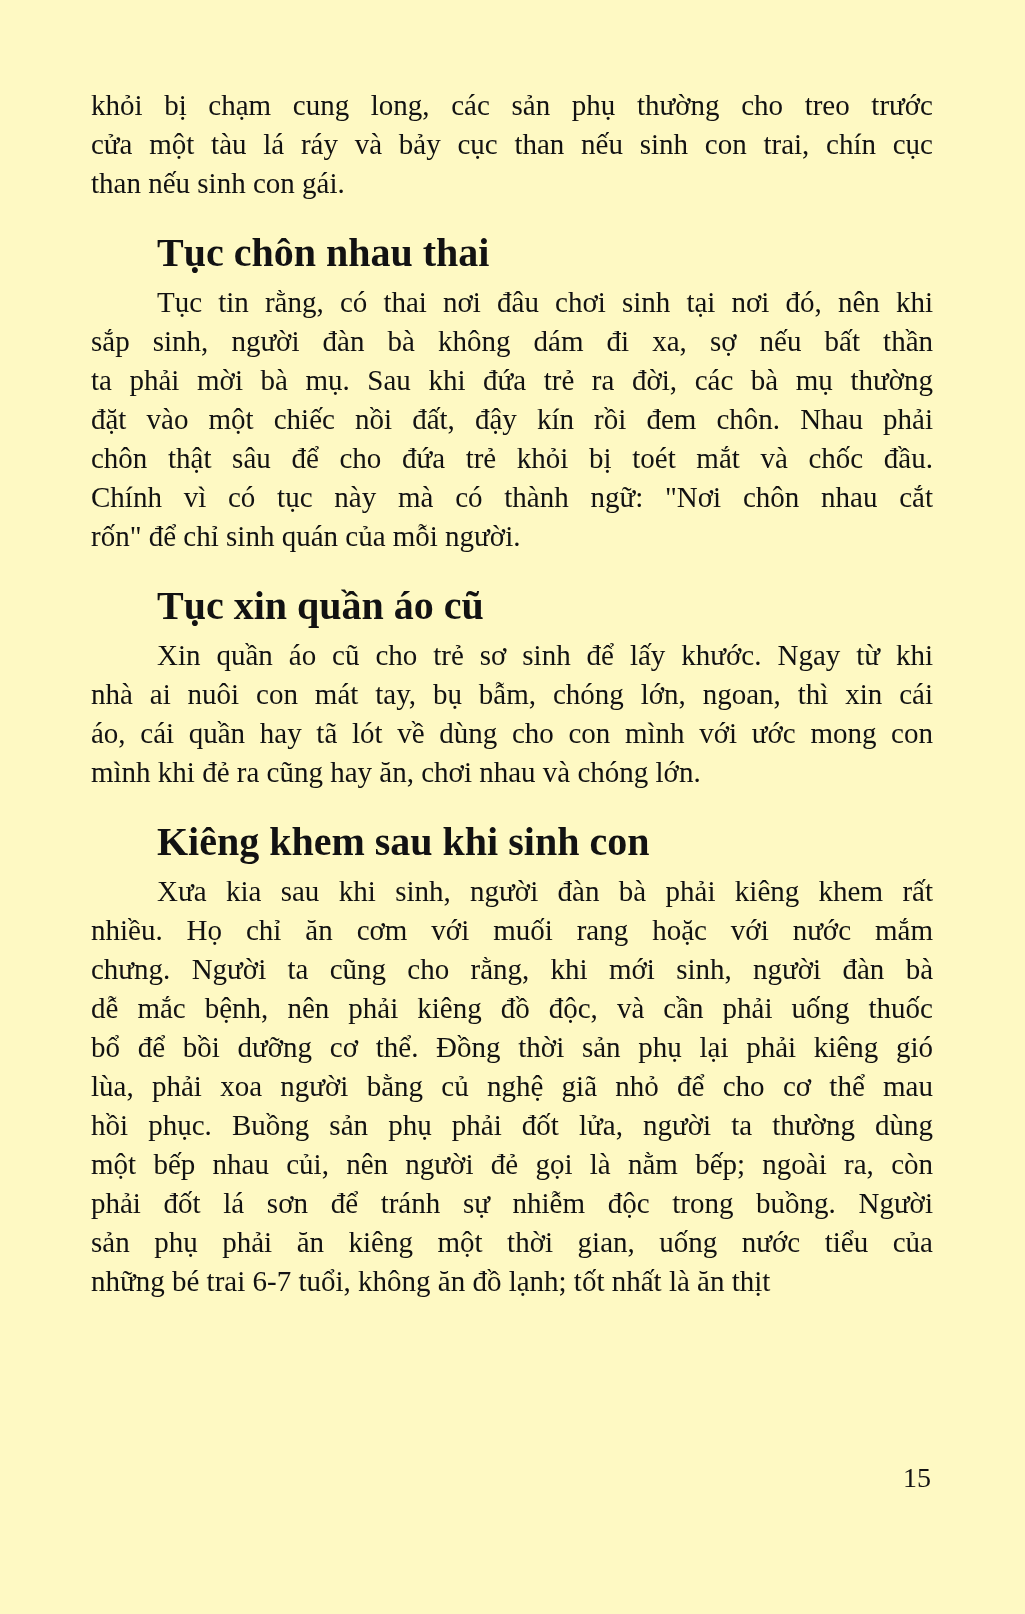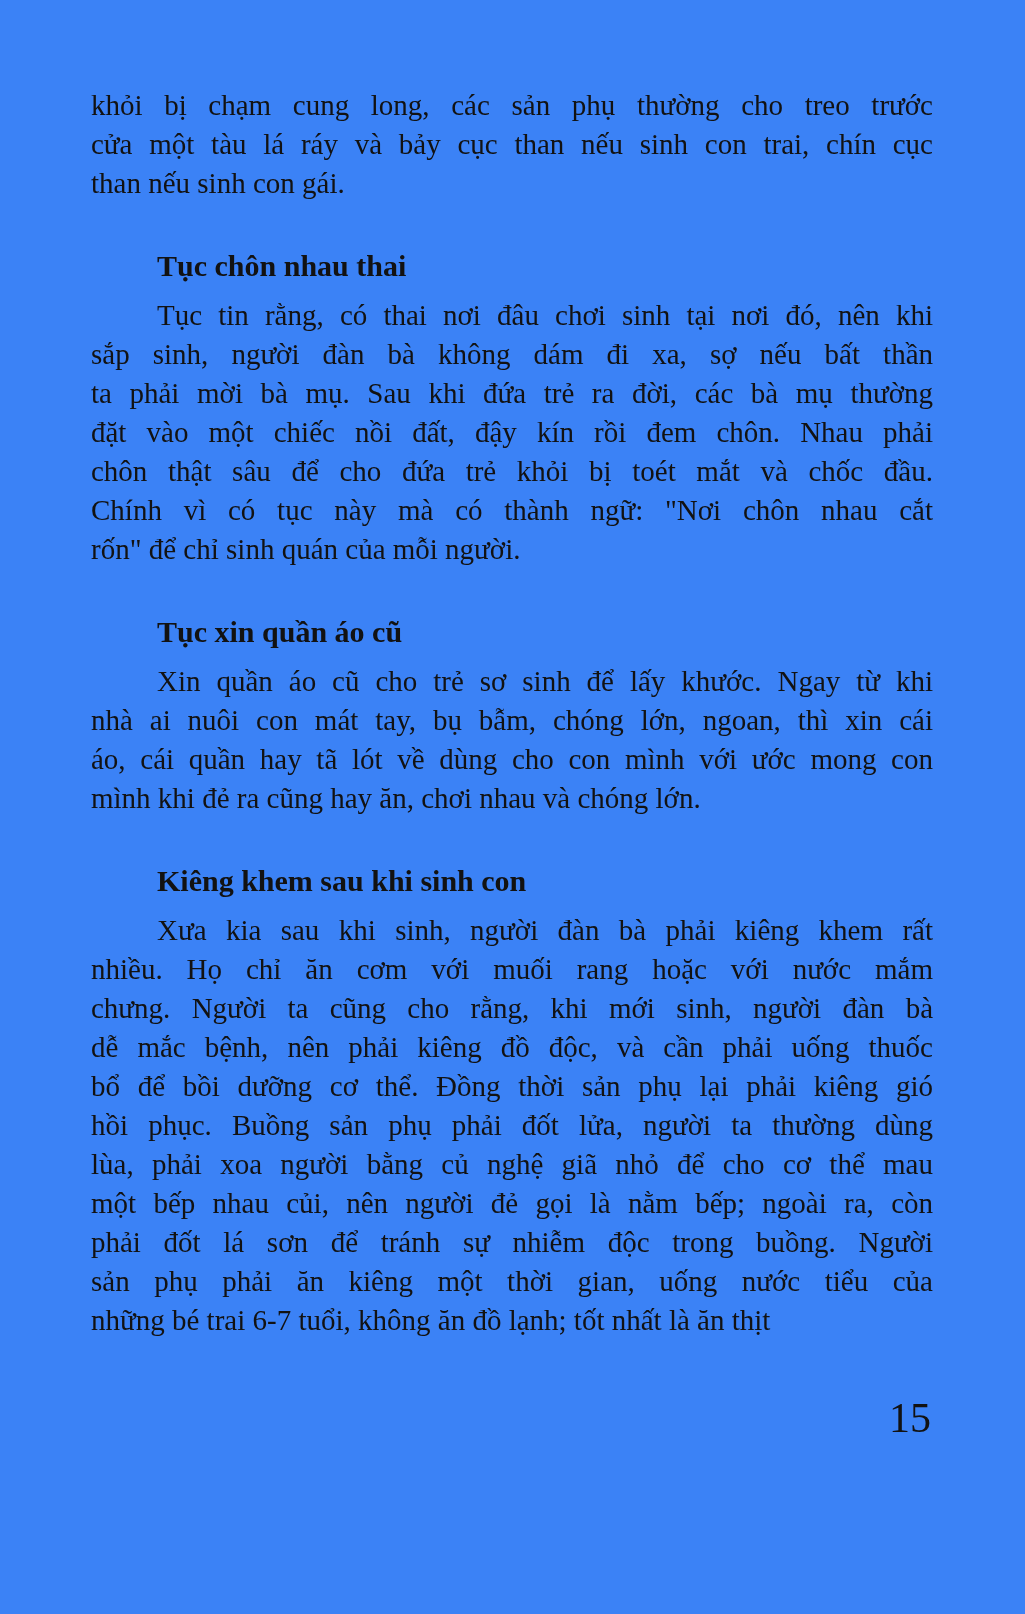--- a/index.html
+++ b/index.html
@@ -4,21 +4,21 @@
 <style>
   html, body {
     margin: 0;
     padding: 0;
     background: #ffffff;
   }
   .page {
     position: relative;
     width: 1025px;
     height: 1614px;
-    background: #3b82f6;
+    background: #fef9c3;
     color: #121212;
     font-family: "Liberation Serif", "DejaVu Serif", serif;
     overflow: hidden;
   }
   .content {
     position: absolute;
     left: 91px;
     top: 86px;
     width: 842px;
     font-size: 29px;
@@ -33,31 +33,31 @@
     white-space: normal;
   }
   .line.last {
     text-align-last: left;
   }
   .line.indent {
     text-indent: 66px;
   }
   .section-heading {
     font-weight: bold;
-    font-size: 30px;
+    font-size: 40px;
     line-height: 42px;
     padding-left: 66px;
-    margin-top: 42px;
+    margin-top: 29px;
     margin-bottom: 9px;
   }
   .page-number {
     position: absolute;
     right: 94px;
-    top: 1400px;
-    font-size: 42px;
+    top: 1460px;
+    font-size: 28px;
     line-height: 36px;
   }
 </style>
 </head>
 <body>
 
 <div class="page">
   <div class="content">
       <div class="paragraph">
         <div class="line">khỏi bị chạm cung long, các sản phụ thường cho treo trước</div>
@@ -81,22 +81,22 @@
         <div class="line">áo, cái quần hay tã lót về dùng cho con mình với ước mong con</div>
         <div class="line last">mình khi đẻ ra cũng hay ăn, chơi nhau và chóng lớn.</div>
       </div>
       <div class="section-heading">Kiêng khem sau khi sinh con</div>
       <div class="paragraph">
         <div class="line indent">Xưa kia sau khi sinh, người đàn bà phải kiêng khem rất</div>
         <div class="line">nhiều. Họ chỉ ăn cơm với muối rang hoặc với nước mắm</div>
         <div class="line">chưng. Người ta cũng cho rằng, khi mới sinh, người đàn bà</div>
         <div class="line">dễ mắc bệnh, nên phải kiêng đồ độc, và cần phải uống thuốc</div>
         <div class="line">bổ để bồi dưỡng cơ thể. Đồng thời sản phụ lại phải kiêng gió</div>
+        <div class="line">lùa, phải xoa người bằng củ nghệ giã nhỏ để cho cơ thể mau</div>
         <div class="line">hồi phục. Buồng sản phụ phải đốt lửa, người ta thường dùng</div>
-        <div class="line">lùa, phải xoa người bằng củ nghệ giã nhỏ để cho cơ thể mau</div>
         <div class="line">một bếp nhau củi, nên người đẻ gọi là nằm bếp; ngoài ra, còn</div>
         <div class="line">phải đốt lá sơn để tránh sự nhiễm độc trong buồng. Người</div>
         <div class="line">sản phụ phải ăn kiêng một thời gian, uống nước tiểu của</div>
         <div class="line last">những bé trai 6-7 tuổi, không ăn đồ lạnh; tốt nhất là ăn thịt</div>
       </div>
     </div>
   <div class="page-number">15</div>
 </div>
 
 </body></html>

